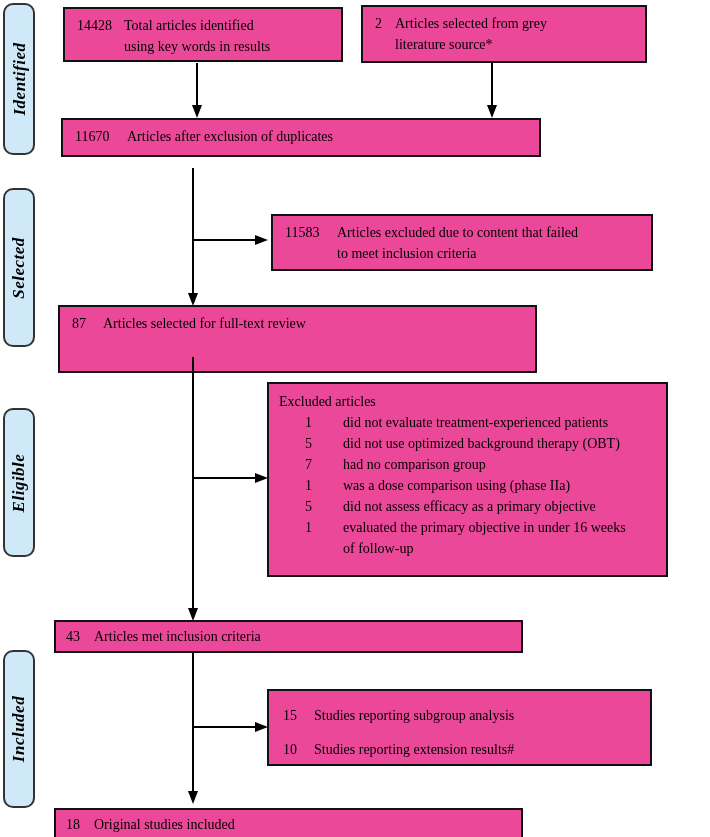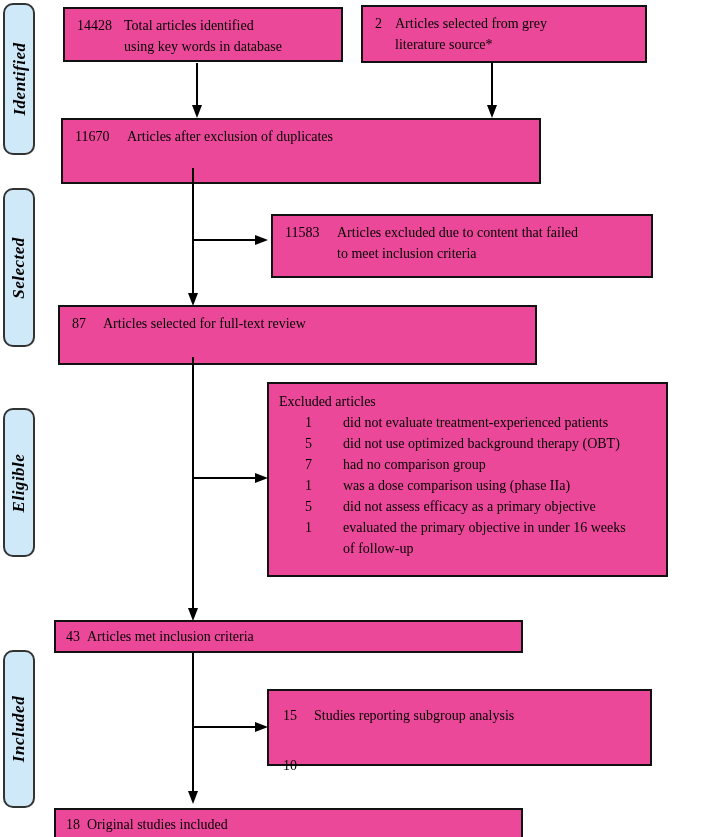--- a/index.html
+++ b/index.html
@@ -32,32 +32,32 @@
     background:#ec4899;
     border:2px solid #111;
     font-size:14px;
     line-height:21px;
   }
   .row { display:flex; align-items:flex-start; }
   .num { flex:0 0 auto; text-align:left; }
   .num-xl { width:47px; }
   .num-lg { width:52px; }
   .num-md { width:31px; }
-  .num-sm { width:auto; margin-right:7px; }
+  .num-sm { width:auto; margin-right:14px; }
   .txt { white-space:pre-line; }
   .pad { padding:6px 8px 0 12px; }
   .pad-sm { padding:4px 8px 0 10px; }
   
   .exc-title { padding:7px 0 0 10px; }
   .exc-rows { padding:0 6px 0 36px; }
   .exc-rows .row { margin-top:0; }
   .exc-rows .num { width:38px; }
   
   .sub-rows { padding:14px 8px 0 14px; }
-  .sub-rows .row + .row { margin-top:29px; }
+  .sub-rows .row + .row { margin-top:13px; }
   
   .vline, .hline { position:absolute; background:#000; }
   .head-down {
     position:absolute; width:0; height:0;
     border-left:5px solid transparent;
     border-right:5px solid transparent;
     border-top:13px solid #000;
   }
   .head-right {
     position:absolute; width:0; height:0;
@@ -81,48 +81,48 @@
     <span>Eligible</span>
   </div>
   <div class="stage" style="left:3px; top:650px; width:32px; height:158px;">
     <span>Included</span>
   </div>
 
   <div class="fbox" style="left:63px; top:7px; width:280px; height:55px;">
     <div class="row pad">
       <span class="num num-xl">14428</span>
       <span class="txt">Total articles identified
-using key words in database</span>
+using key words in results</span>
     </div>
   </div>
 
   <div class="fbox" style="left:361px; top:5px; width:286px; height:58px;">
     <div class="row pad">
       <span class="num num-md" style="width:20px;">2</span>
       <span class="txt">Articles selected from grey
 literature source*</span>
     </div>
   </div>
 
-  <div class="fbox" style="left:61px; top:118px; width:480px; height:66px;">
+  <div class="fbox" style="left:61px; top:118px; width:480px; height:39px;">
     <div class="row pad">
       <span class="num num-lg">11670</span>
       <span class="txt">Articles after exclusion of duplicates</span>
     </div>
   </div>
 
-  <div class="fbox" style="left:271px; top:214px; width:382px; height:64px;">
+  <div class="fbox" style="left:271px; top:214px; width:382px; height:57px;">
     <div class="row pad">
       <span class="num num-lg">11583</span>
       <span class="txt">Articles excluded due to content that failed
 to meet inclusion criteria</span>
     </div>
   </div>
 
-  <div class="fbox" style="left:58px; top:305px; width:479px; height:60px;">
+  <div class="fbox" style="left:58px; top:305px; width:479px; height:68px;">
     <div class="row pad">
       <span class="num num-md">87</span>
       <span class="txt">Articles selected for full-text review</span>
     </div>
   </div>
 
   <div class="fbox" style="left:267px; top:382px; width:401px; height:195px;">
     <div class="exc-title">Excluded articles</div>
     <div class="exc-rows">
       <div class="row">
@@ -161,20 +161,21 @@
   </div>
 
   <div class="fbox" style="left:267px; top:689px; width:385px; height:77px;">
     <div class="sub-rows">
       <div class="row">
         <span class="num num-md">15</span>
         <span class="txt">Studies reporting subgroup analysis</span>
       </div>
       <div class="row">
         <span class="num num-md">10</span>
+        <span class="txt">Studies reporting extension results#</span>
       </div>
     </div>
   </div>
 
   <div class="fbox" style="left:54px; top:808px; width:469px; height:33px;">
     <div class="row pad-sm">
       <span class="num num-sm">18</span>
       <span class="txt">Original studies included</span>
     </div>
   </div>

